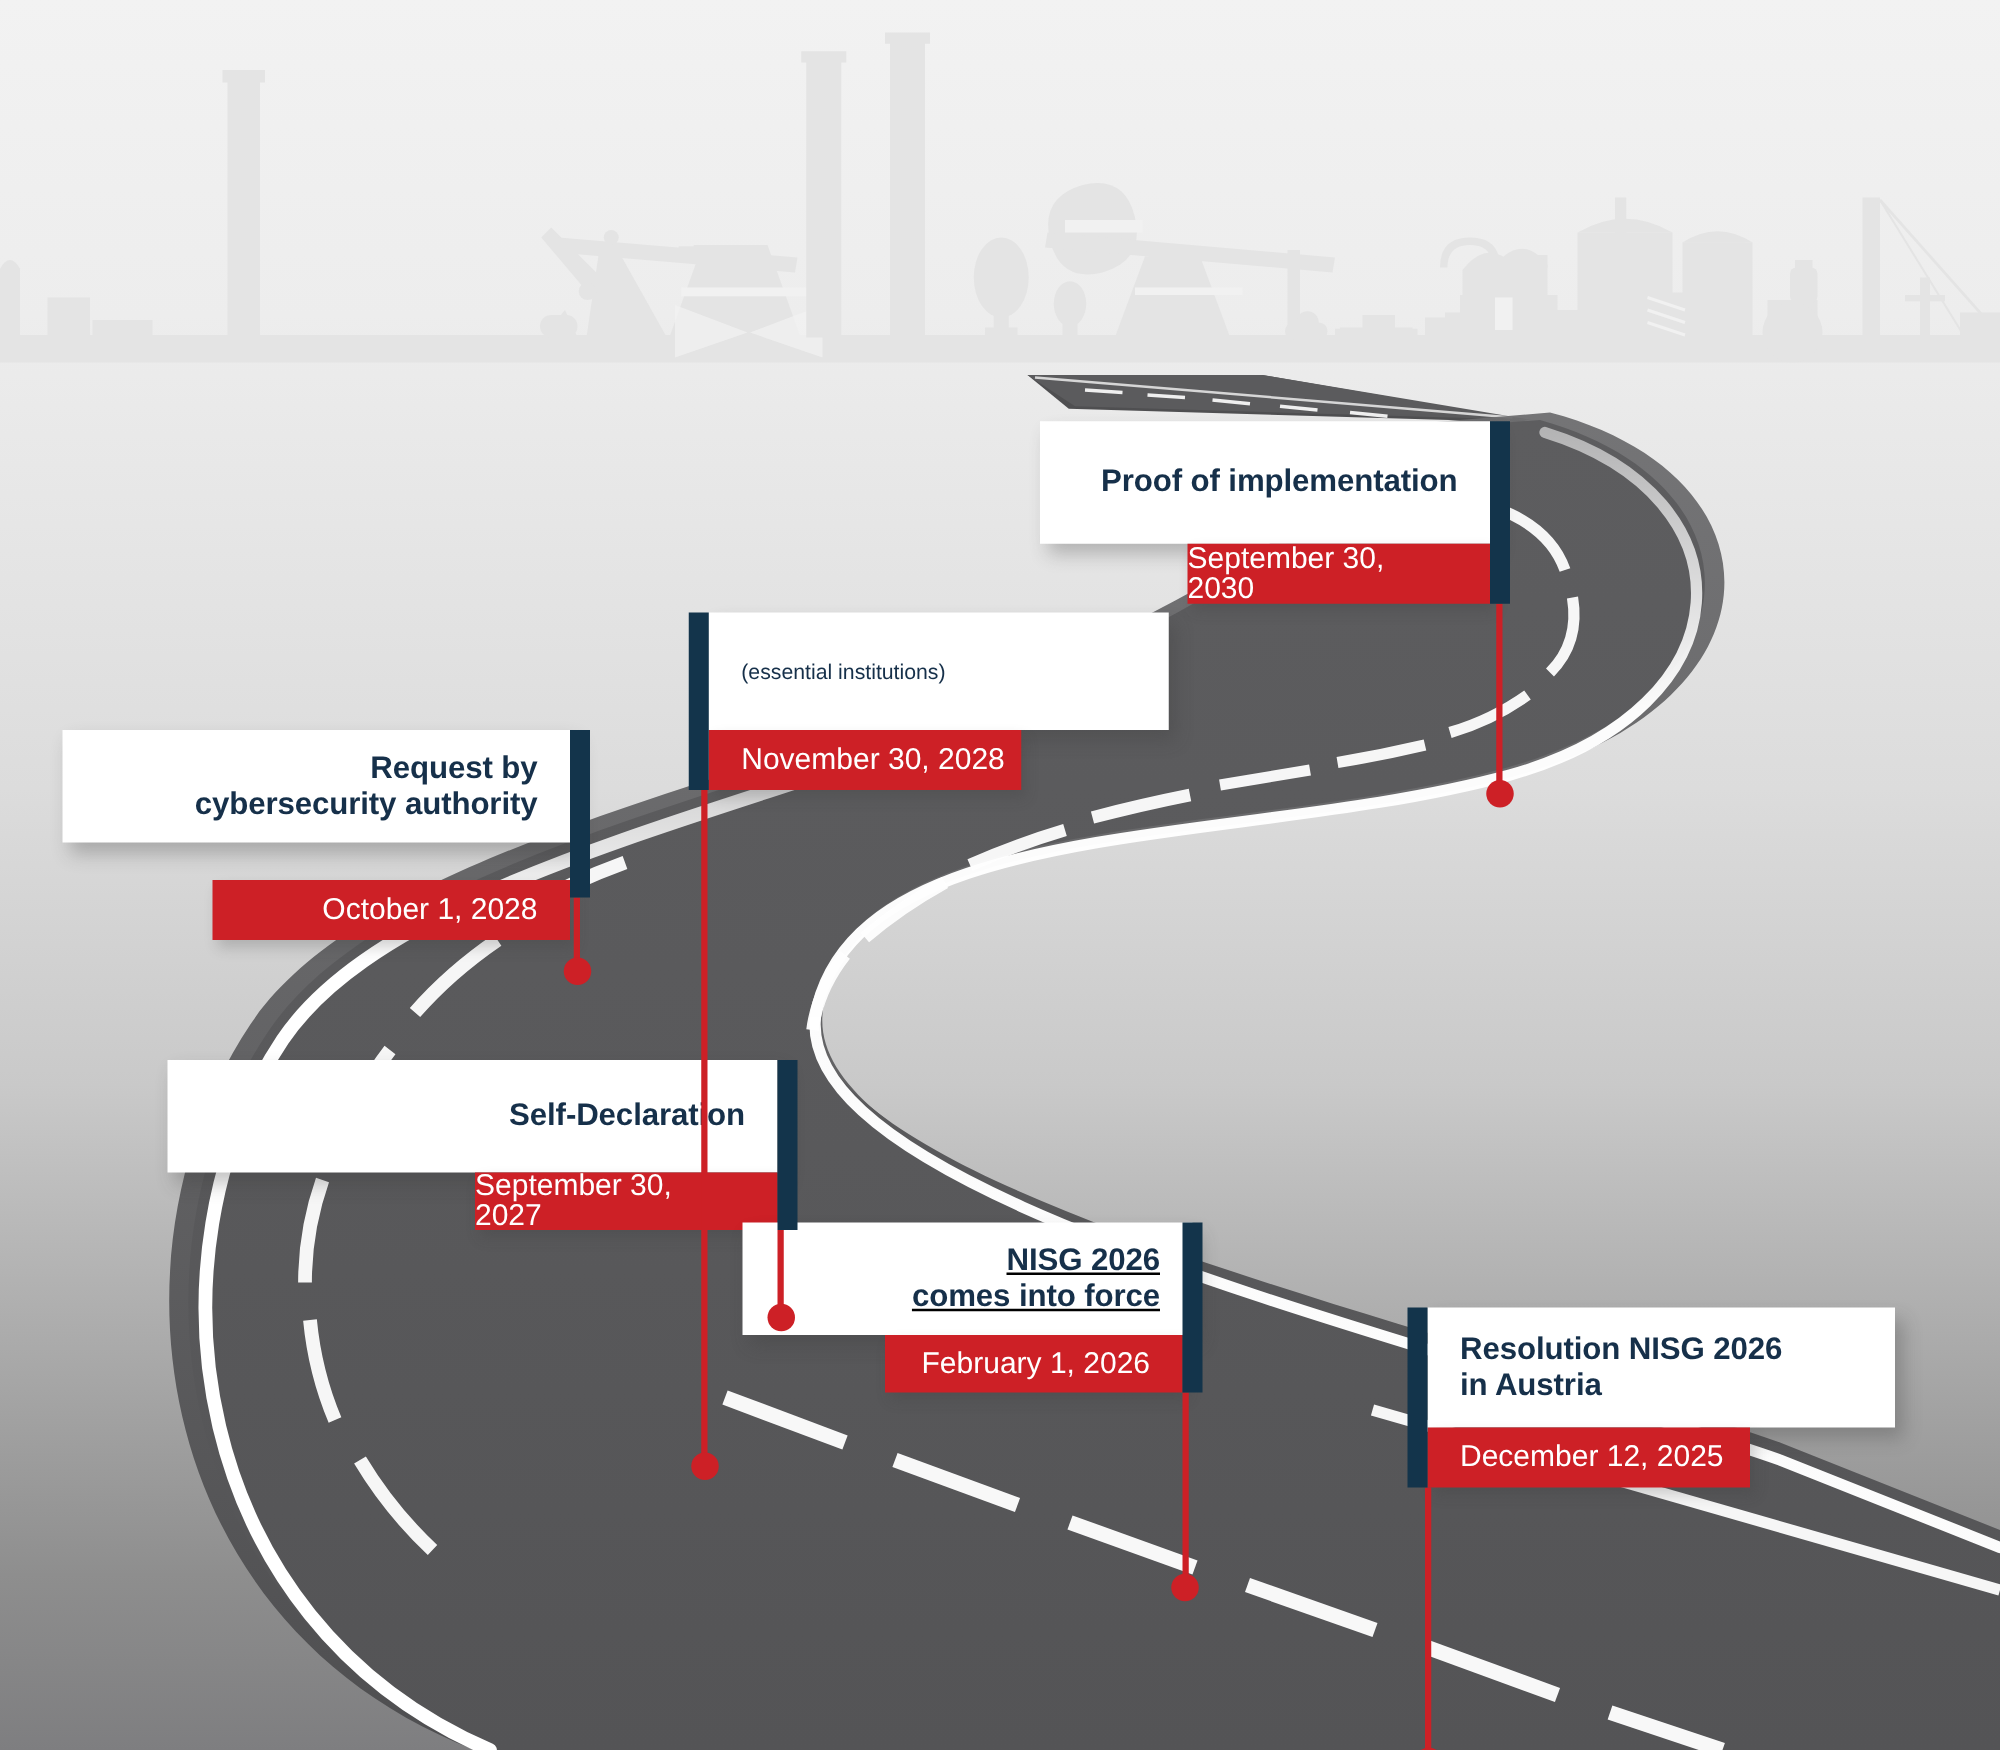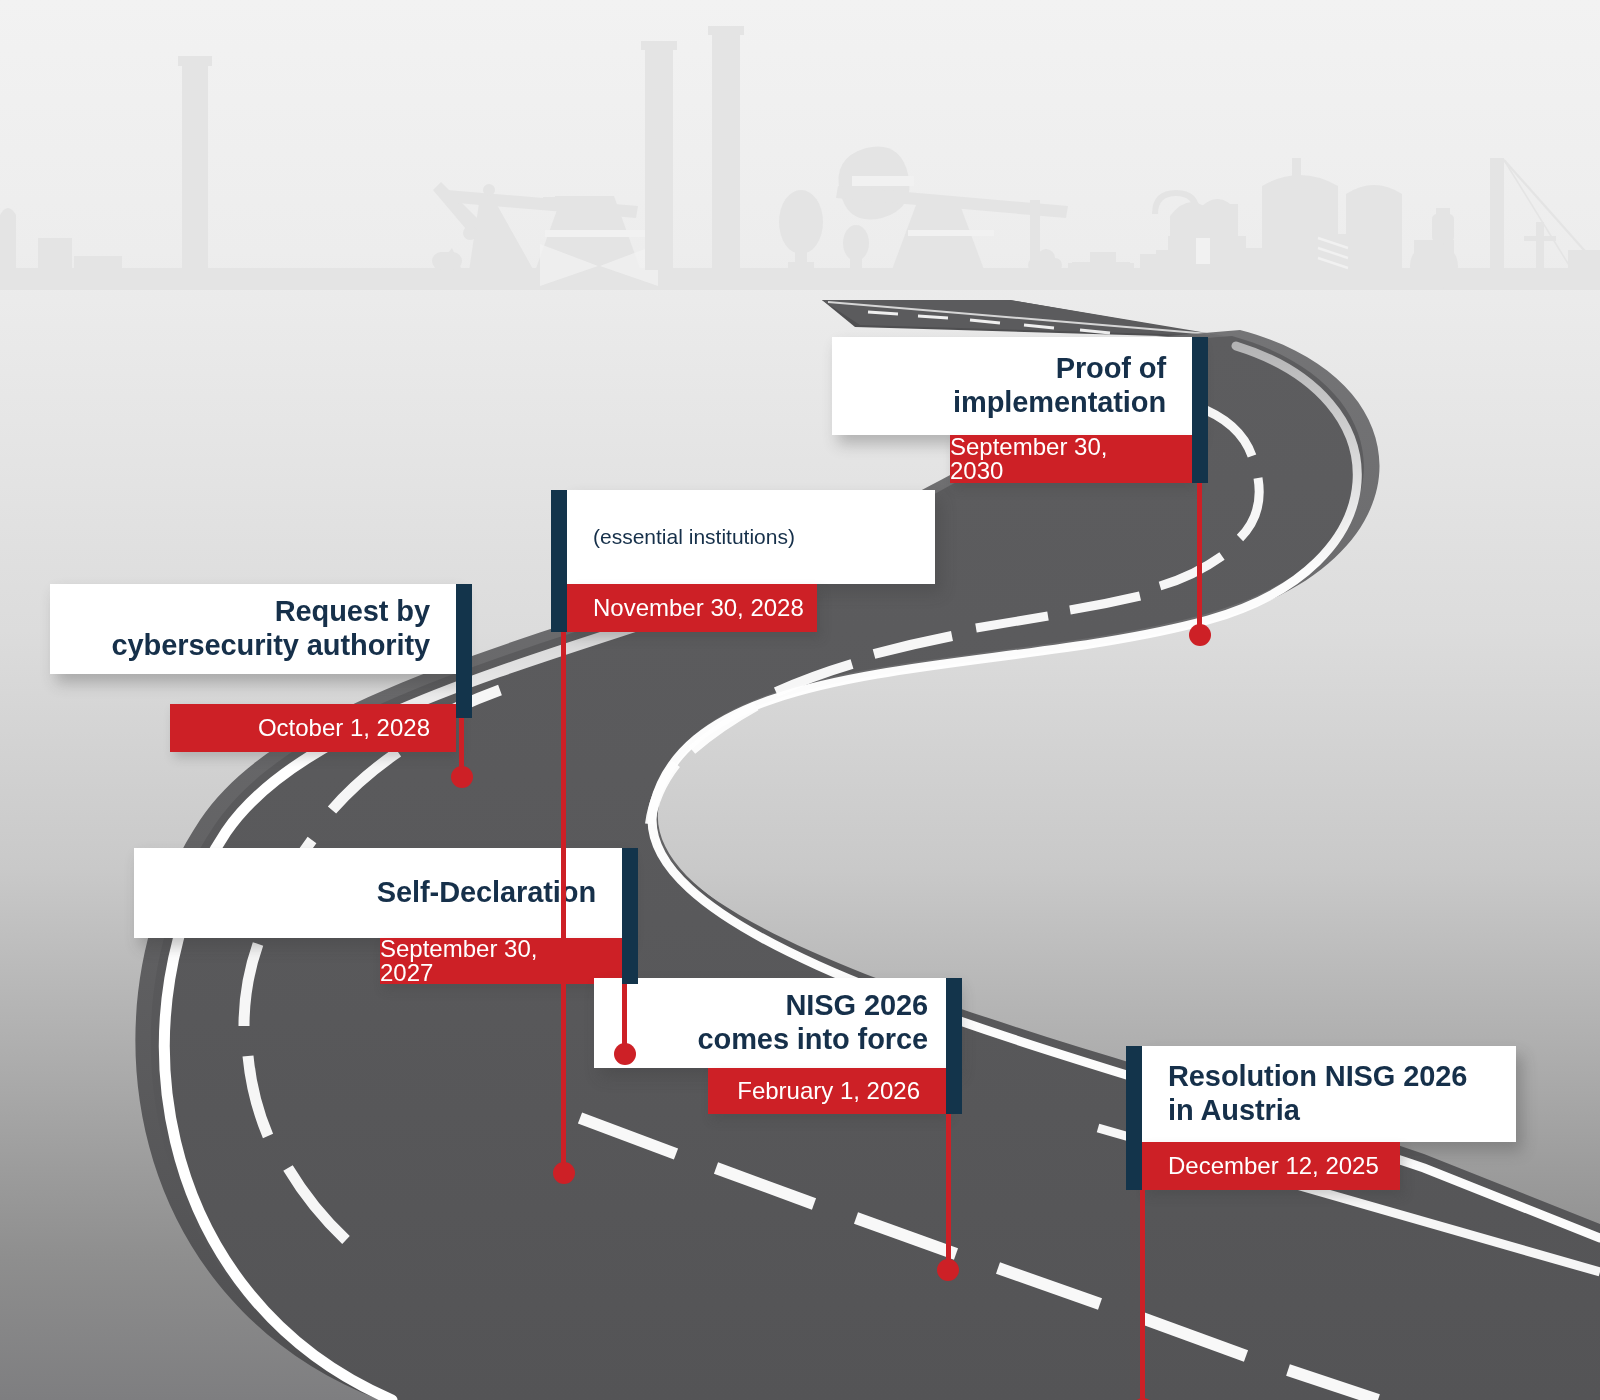--- a/index.html
+++ b/index.html
@@ -44,29 +44,29 @@
     background: #ffffff;
     box-shadow: 6px 9px 14px rgba(60,60,60,0.30);
     box-sizing: border-box;
     display: flex;
     flex-direction: column;
     justify-content: center;
   }
   .title-text {
     color: #16304a;
     font-weight: bold;
-    font-size: 29px;
+    font-size: 25px;
     line-height: 1.17;
     letter-spacing: -0.1px;
     white-space: pre-line;
   }
   .sub-text {
     color: #16304a;
     font-weight: normal;
-    font-size: 21px;
+    font-size: 17px;
     line-height: 1.15;
     margin-top: 1px;
   }
   .date-box {
     position: absolute;
     background: #cd2026;
     color: #ffffff;
     font-size: 24px;
     line-height: 1;
     display: flex;
@@ -369,21 +369,21 @@
       </div>
       <div class="date-box" style="left:246px; top:90px; width:242px; height:46px;">
         <span>September 30, 2027</span>
       </div>
     </div>
 
     <div class="milestone align-right" style="left:594px; top:978px;">
       <div class="post" style="left:352px; top:0; width:16px; height:136px;"></div>
       <div class="stem" style="left:352px; top:136px; height:152px;"></div>
       <div class="dot" style="left:343px; top:281px;"></div>
-      <div class="title-box" style="width:360px; height:90px;">
+      <div class="title-box" style="width:360px; height:90px;text-decoration:underline;">
         <div class="title-text">NISG 2026
 comes into force</div>
       </div>
       <div class="date-box" style="left:114px; top:90px; width:238px; height:46px;">
         <span>February 1, 2026</span>
       </div>
     </div>
 
     <div class="milestone align-left" style="left:1126px; top:1046px;">
       <div class="post" style="left:0; top:0; width:16px; height:144px;"></div>

